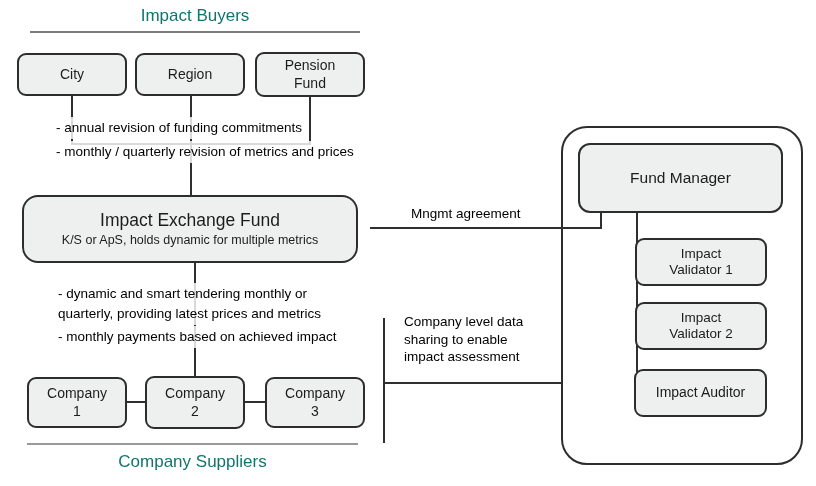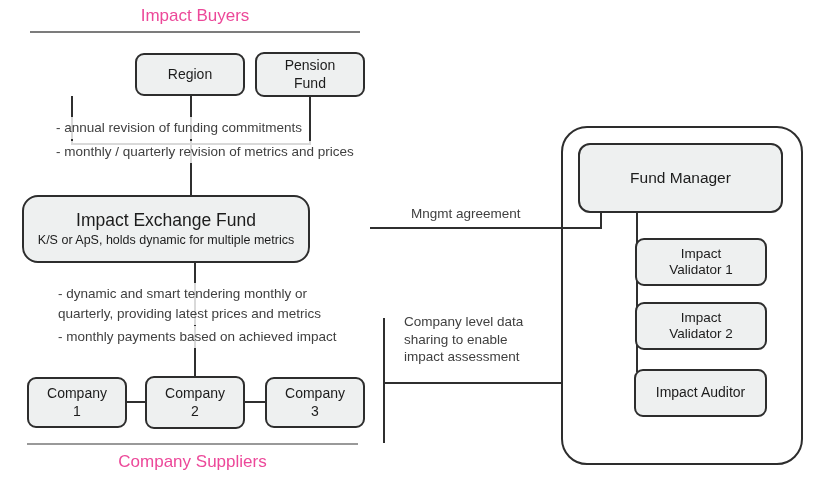--- a/index.html
+++ b/index.html
@@ -25,21 +25,21 @@
     position: absolute;
     height: 2px;
     background: var(--underline-gray, #7c7c7c);
     z-index: 1;
   }
   
   .section-title {
     position: absolute;
     font-size: 17px;
     text-align: center;
-    color: #ec4899;
+    color: #0f766e;
     z-index: 2;
   }
   
   .node {
     position: absolute;
     box-sizing: border-box;
     background: var(--node-fill, #eef0f0);
     border: 2px solid var(--node-border, #2d2d2d);
     border-radius: 9px;
     display: flex;
@@ -60,21 +60,21 @@
     border: 2px solid var(--node-border, #2d2d2d);
     border-radius: 26px;
     z-index: 0;
   }
   
   .note {
     position: absolute;
     background: rgba(255, 255, 255, 0.82);
     font-size: 13.5px;
     line-height: 20px;
-    color: #404040;
+    color: #000000;
     padding: 1px 4px;
     white-space: nowrap;
     z-index: 2;
   }
   .note .line { display: block; }
   .ief-title { font-size: 17.5px; margin-bottom: 2px; }
   .ief-subtitle { font-size: 12.5px; }
   .fm-label { font-size: 15.5px; }
 </style>
 </head>
@@ -100,32 +100,35 @@
   <div class="vline" style="left:636px; top:212px; height:160px;"></div>
 
   <div class="hline" style="left:127px; top:401px; width:18px;"></div>
   <div class="hline" style="left:245px; top:401px; width:20px;"></div>
 
   <div class="vline" style="left:383px; top:318px; height:125px;"></div>
   <div class="hline" style="left:383px; top:382px; width:178px;"></div>
 
   <div class="group-box" style="left:561px; top:126px; width:242px; height:339px;"></div>
 
+  <div class="node" style="left:17px; top:53px; width:110px; height:43px;">
+    <span class="line">City</span>
+  </div>
   <div class="node" style="left:135px; top:53px; width:110px; height:43px;">
     <span class="line">Region</span>
   </div>
   <div class="node" style="left:255px; top:52px; width:110px; height:45px;">
     <span class="line">Pension</span>
     <span class="line">Fund</span>
   </div>
 
   <div class="note" style="left:52px; top:117px;">- annual revision of funding commitments</div>
   <div class="note" style="left:52px; top:141px;">- monthly / quarterly revision of metrics and prices</div>
 
-  <div class="node" style="left:22px; top:195px; width:288px; height:68px; border-radius:16px;">
+  <div class="node" style="left:22px; top:195px; width:336px; height:68px; border-radius:16px;">
     <span class="line ief-title">Impact Exchange Fund</span>
     <span class="line ief-subtitle">K/S or ApS, holds dynamic for multiple metrics</span>
   </div>
 
   <div class="note" style="left:54px; top:283px;">
     <span class="line">- dynamic and smart tendering monthly or</span>
     <span class="line">quarterly, providing latest prices and metrics</span>
   </div>
   <div class="note" style="left:54px; top:326px;">- monthly payments based on achieved impact</div>
 

